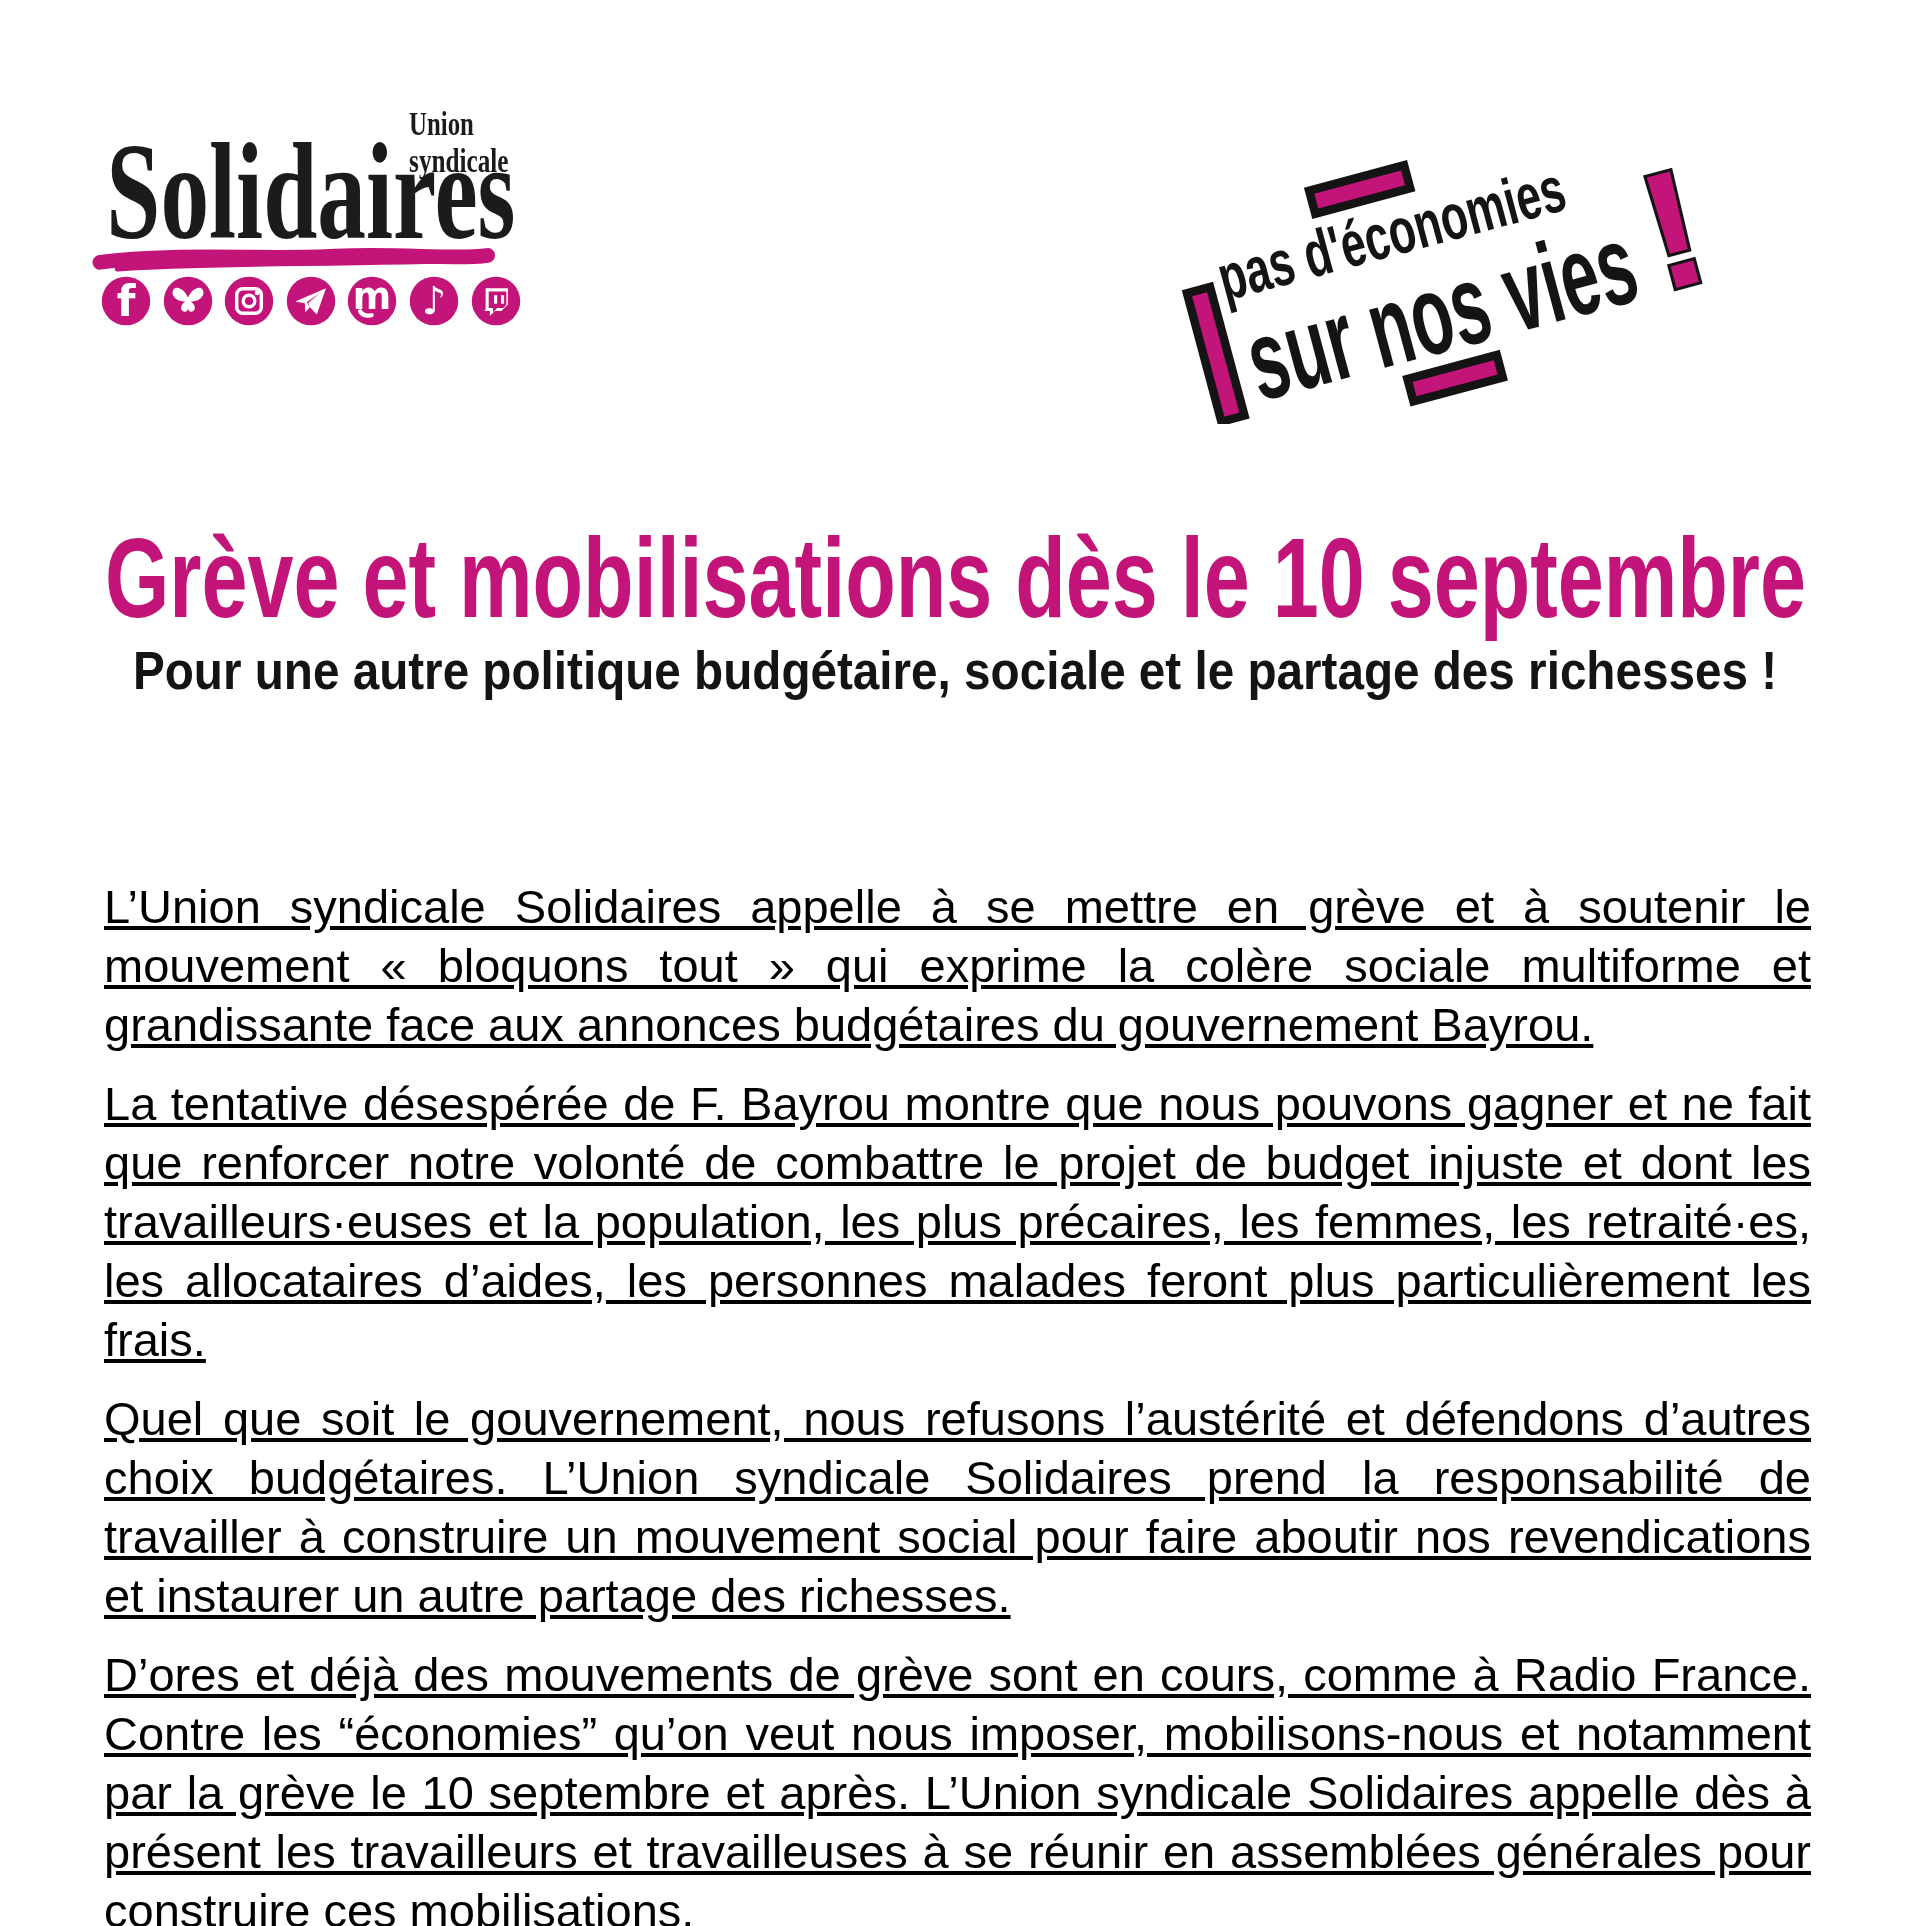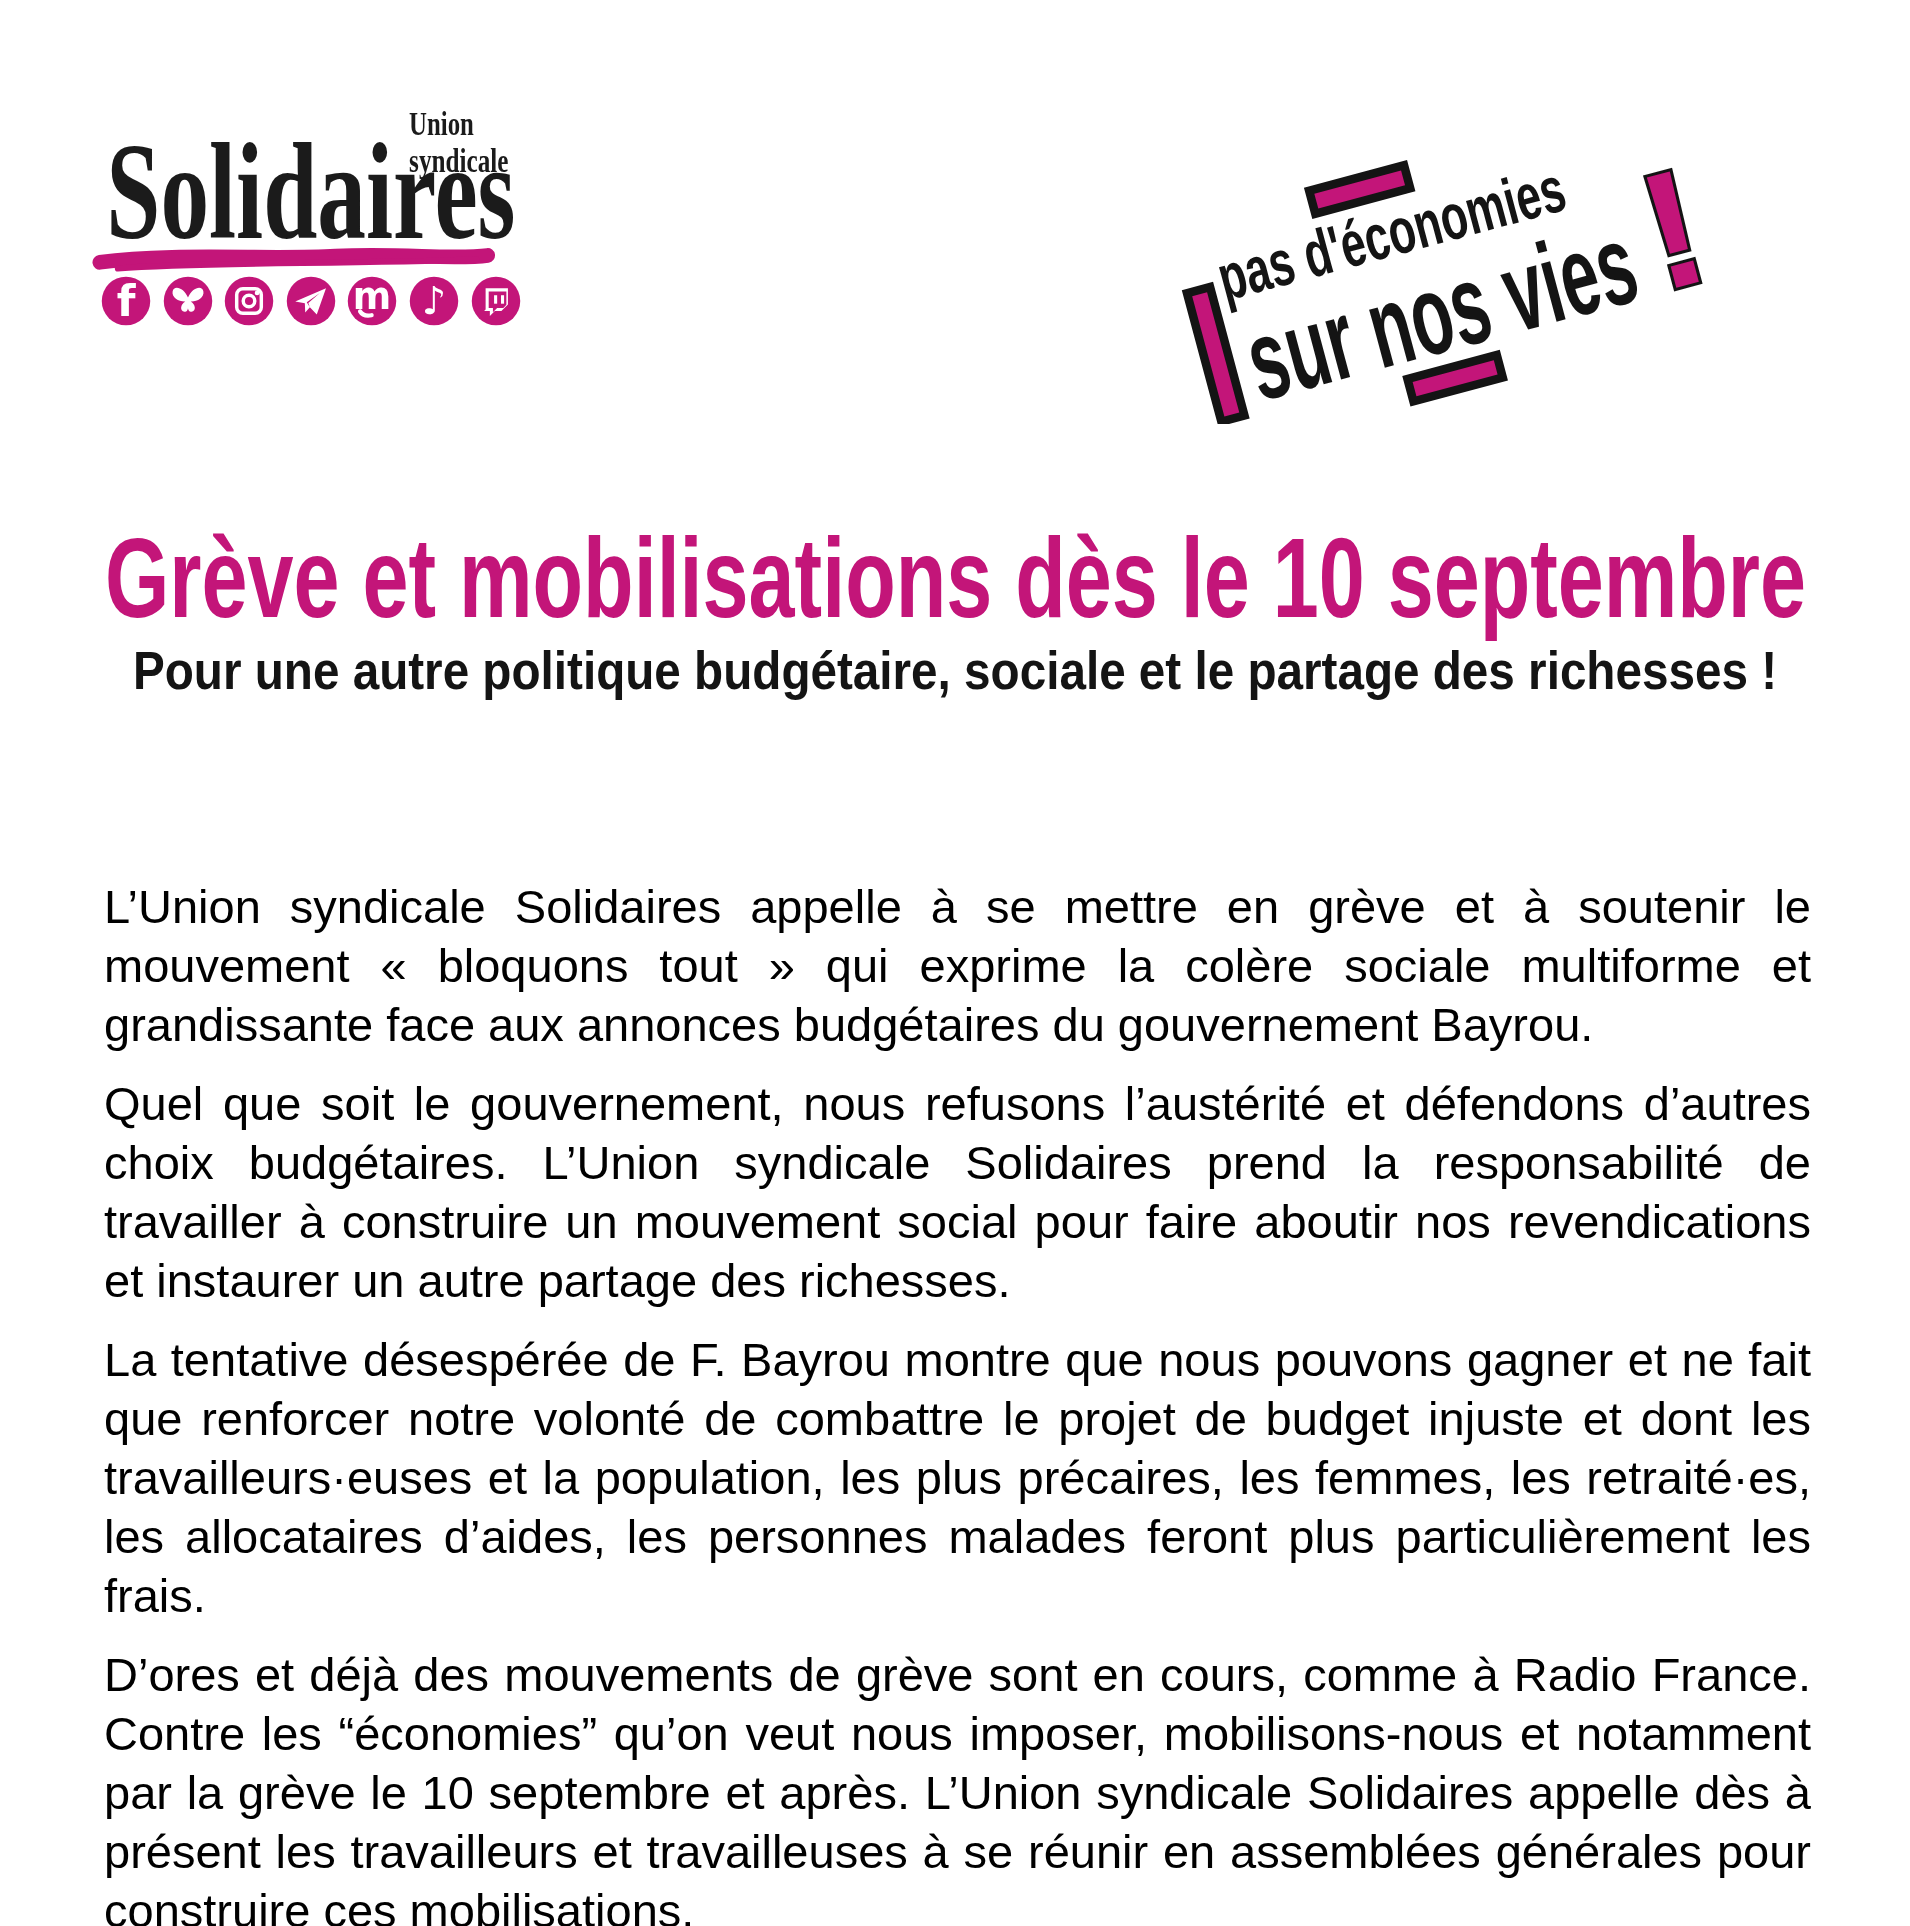--- a/index.html
+++ b/index.html
@@ -30,21 +30,21 @@
   .subtitle-svg { position:absolute; left:127px; top:640px; }
   .subtitle-text { font-family:"Liberation Sans", sans-serif; font-weight:bold; fill:#141414; }
 
   
   .body-block {
     position:absolute; left:104px; top:877px; width:1707px;
     font-family:"Liberation Sans", sans-serif;
     font-size:47px; line-height:59px; color:#000000;
     text-align:justify;
   }
-  .body-block p { margin:0 0 20px 0; }
+  .body-block p { margin:0 0 20px 0;text-decoration:underline; }
 </style>
 </head>
 <body>
 
 <div class="page">
 
   <svg class="logo-svg" width="443" height="193" viewBox="0 0 1150 500">
     <text class="logo-small" x="831" y="122" font-size="88" textLength="168" lengthAdjust="spacingAndGlyphs">Union</text>
     <text class="logo-small" x="831" y="218" font-size="88" textLength="258" lengthAdjust="spacingAndGlyphs">syndicale</text>
     <text class="logo-name" x="45" y="390" font-size="360" textLength="1062" lengthAdjust="spacingAndGlyphs">Solidaires</text>
@@ -114,20 +114,20 @@
   <svg class="title-svg" width="1703" height="127" viewBox="0 0 4420 330">
     <text class="title-text" x="0" y="258" font-size="292" textLength="4420" lengthAdjust="spacingAndGlyphs">Grève et mobilisations dès le 10 septembre</text>
   </svg>
 
   <svg class="subtitle-svg" width="1656" height="65" viewBox="0 0 4300 170">
     <text class="subtitle-text" x="0" y="128" font-size="142" textLength="4300" lengthAdjust="spacingAndGlyphs">Pour une autre politique budgétaire, sociale et le partage des richesses !</text>
   </svg>
 
   <div class="body-block">
     <p>L’Union syndicale Solidaires appelle à se mettre en grève et à soutenir le mouvement « bloquons tout » qui exprime la colère sociale multiforme et grandissante face aux annonces budgétaires du gouvernement Bayrou.</p>
+    <p>La tentative désespérée de F. Bayrou montre que nous pouvons gagner et ne fait que renforcer notre volonté de combattre le projet de budget injuste et dont les travailleurs·euses et la population, les plus précaires, les femmes, les retraité·es, les allocataires d’aides, les personnes malades feront plus particulièrement les frais.</p>
     <p>Quel que soit le gouvernement, nous refusons l’austérité et défendons d’autres choix budgétaires. L’Union syndicale Solidaires prend la responsabilité de travailler à construire un mouvement social pour faire aboutir nos revendications et instaurer un autre partage des richesses.</p>
-    <p>La tentative désespérée de F. Bayrou montre que nous pouvons gagner et ne fait que renforcer notre volonté de combattre le projet de budget injuste et dont les travailleurs·euses et la population, les plus précaires, les femmes, les retraité·es, les allocataires d’aides, les personnes malades feront plus particulièrement les frais.</p>
     <p>D’ores et déjà des mouvements de grève sont en cours, comme à Radio France. Contre les “économies” qu’on veut nous imposer, mobilisons-nous et notamment par la grève le 10 septembre et après.  L’Union syndicale Solidaires appelle dès à présent les travailleurs et travailleuses à se réunir en assemblées générales pour construire ces mobilisations.</p>
 
   </div>
 
 </div>
 
 
 </body></html>

